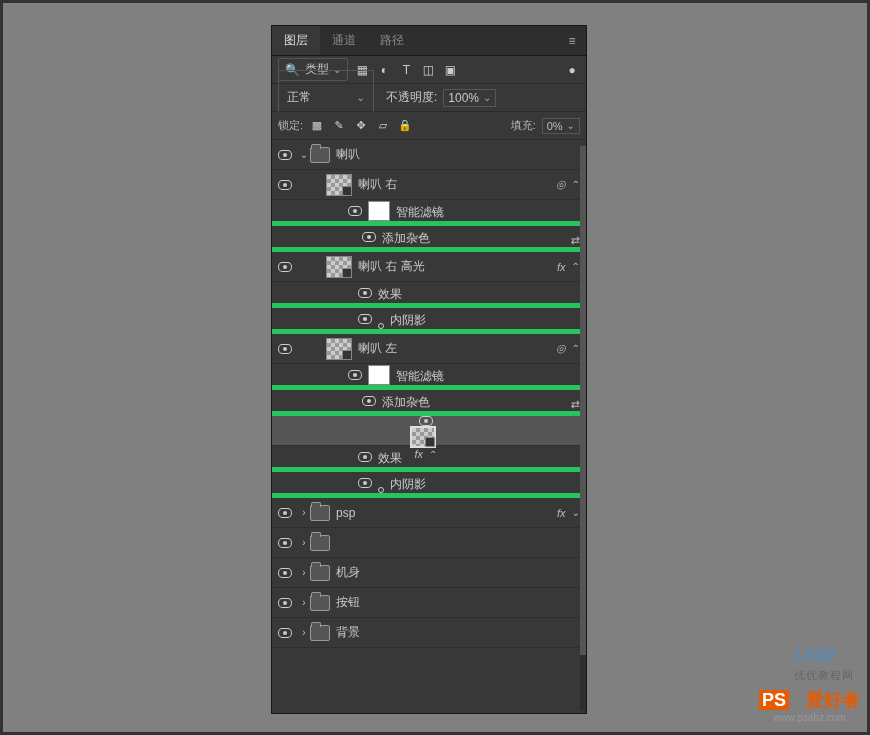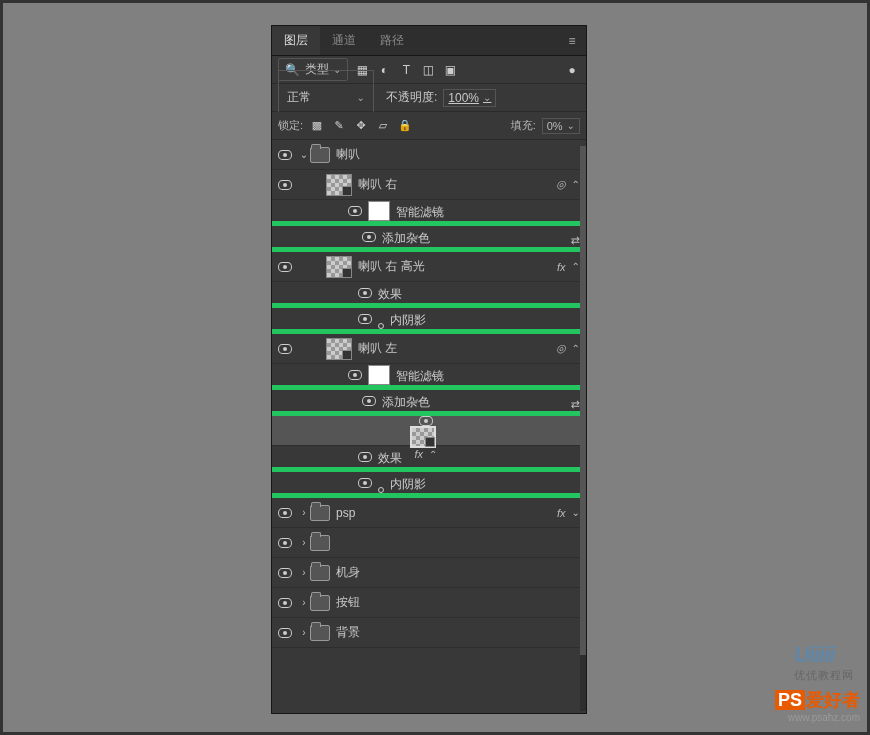--- a/index.html
+++ b/index.html
@@ -9,21 +9,21 @@
 .tabs { height: 30px; background: #2e2e2e; display: flex; align-items: stretch; border-bottom: 1px solid #161616; }
 .tab { padding: 0 12px; display: flex; align-items: center; color: #888; cursor: pointer; }
 .tab.active { background: #383838; color: #ddd; }
 .tab-menu { margin-left: auto; width: 28px; display: flex; align-items: center; justify-content: center; color: #aaa; cursor: pointer; }
 .row { height: 28px; display: flex; align-items: center; padding: 0 6px; gap: 6px; background: #383838; border-bottom: 1px solid #2a2a2a; }
 .search-wrap { display: flex; align-items: center; gap: 4px; border: 1px solid #555; padding: 2px 6px; border-radius: 2px; }
 .chev { font-size: 10px; color: #aaa; }
 .ico { width: 16px; height: 16px; display: inline-flex; align-items: center; justify-content: center; color: #ccc; flex-shrink: 0; }
 .blend { display: flex; align-items: center; gap: 4px; }
 .blend-sel { border: 1px solid #555; padding: 18px 8px; display: flex; align-items: center; gap: 20px; min-width: 96px; justify-content: space-between; }
-.opacity-val { border: 1px solid #555; padding: 1px 4px; display: flex; align-items: center; gap: 4px; text-decoration: underline; }
+.opacity-val { border: 1px solid #555; padding: 1px 4px; display: flex; align-items: center; gap: 4px; }
 .lock-row { color: #bbb; font-size: 11px; }
 .lock-icons { display: flex; gap: 6px; align-items: center; }
 .fill-val { border: 1px solid #555; padding: 1px 4px; display: flex; align-items: center; gap: 4px; }
 .layers { flex: 1; background: #383838; overflow: hidden; }
 .layer-row { height: 30px; display: flex; align-items: center; border-bottom: 1px solid #2e2e2e; position: relative; padding-right: 6px; }
 .layer-row.selected { background: #555; flex-direction: column; }
 .vis-col { width: 26px; display: flex; align-items: center; justify-content: center; height: 100%; }
 .eye { width: 14px; height: 10px; border: 1.5px solid #ccc; border-radius: 60% / 100%; position: relative; }
 .eye::after { content:''; position: absolute; left: 50%; top: 50%; width: 4px; height: 4px; background: #ccc; border-radius: 50%; transform: translate(-50%,-50%); }
 .indent { flex-shrink: 0; }
@@ -41,22 +41,22 @@
 .fx { font-style: italic; }
 .expand { font-size: 10px; }
 .sub-row { height: 26px; display: flex; align-items: flex-end; border-bottom: 5px solid #22c55e; padding-right: 6px; }
 .sub-label { color: #ccc; }
 .dot { width: 6px; height: 6px; border: 1.5px solid #ccc; border-radius: 50%; margin-right: 6px; }
 .scrollbar { position: absolute; right: 0; top: 120px; bottom: 2px; width: 6px; background: #2e2e2e; }
 .scrollbar-thumb { width: 100%; background: #555; }
 .watermark1 { position: absolute; right: 16px; bottom: 52px; color: rgba(70,140,200,0.55); font-size: 22px; font-style: italic; font-weight: bold; letter-spacing: -1px; }
 .watermark1 .sub { font-size: 11px; display: block; font-style: normal; font-weight: normal; color: rgba(90,90,90,0.7); letter-spacing: 1px; }
 .watermark2 { position: absolute; right: 10px; bottom: 12px; color: #e85a00; font-size: 18px; font-weight: bold; }
-.watermark2 .b1 { background: #e85a00; color: #fff; padding: 0 3px; margin-right: 1px; }
-.watermark2 .t { font-size: 10px; color: #999; display: block; text-align: right; font-weight: normal; }
+.watermark2 .b1 { background: #e85a00; color: #fff; padding: 0 3px; margin-right: 17px; }
+.watermark2 .t { font-size: 10px; color: #999; display: block; text-align: center; font-weight: normal; }
 </style>
 </head>
 <body>
 <div class="frame"></div>
 
 <div class="panel">
   <div class="tabs">
     <div class="tab active">图层</div>
     <div class="tab">通道</div>
     <div class="tab">路径</div>

